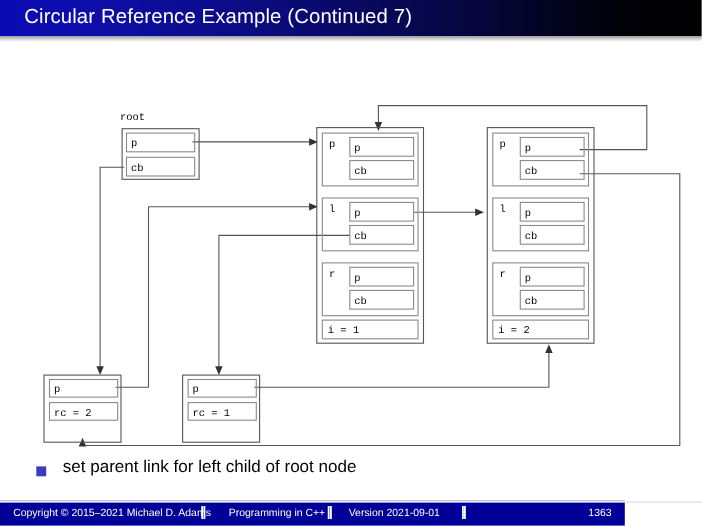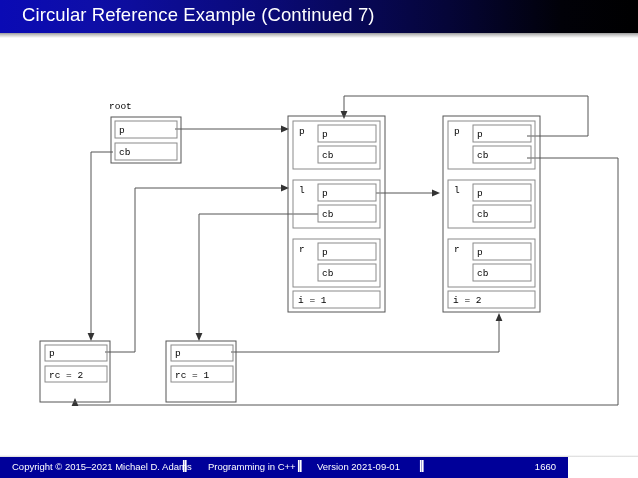--- a/index.html
+++ b/index.html
@@ -207,25 +207,29 @@
         <rect class="box-node" x="166" y="303" width="70" height="61"></rect>
         <rect class="box-field" x="171" y="307" width="62" height="16"></rect>
         <text class="mono" x="175" y="318">p</text>
         <rect class="box-field" x="171" y="328" width="62" height="16"></rect>
         <text class="mono" x="175" y="340">rc = 1</text>
       </g>
 
     </svg>
   </div>
 
+  <div id="bullet-row">
+    <div id="bullet-square"></div>
+    <div id="bullet-text">set parent link for left child of root node</div>
+  </div>
 
 </div>
 
 <div id="footer">
   <div id="footer-hairline"></div>
   <div class="footer-item" style="left:12px;">Copyright © 2015–2021 Michael D. Adams</div>
   <div class="footer-sep" style="left:182px;">||</div>
   <div class="footer-item" style="left:208px;">Programming in C++</div>
   <div class="footer-sep" style="left:297px;">||</div>
   <div class="footer-item" style="left:317px;">Version 2021-09-01</div>
   <div class="footer-sep" style="left:419px;">||</div>
-  <div id="footer-page">1660</div>
+  <div id="footer-page">1363</div>
 </div>
 
 </body></html>

